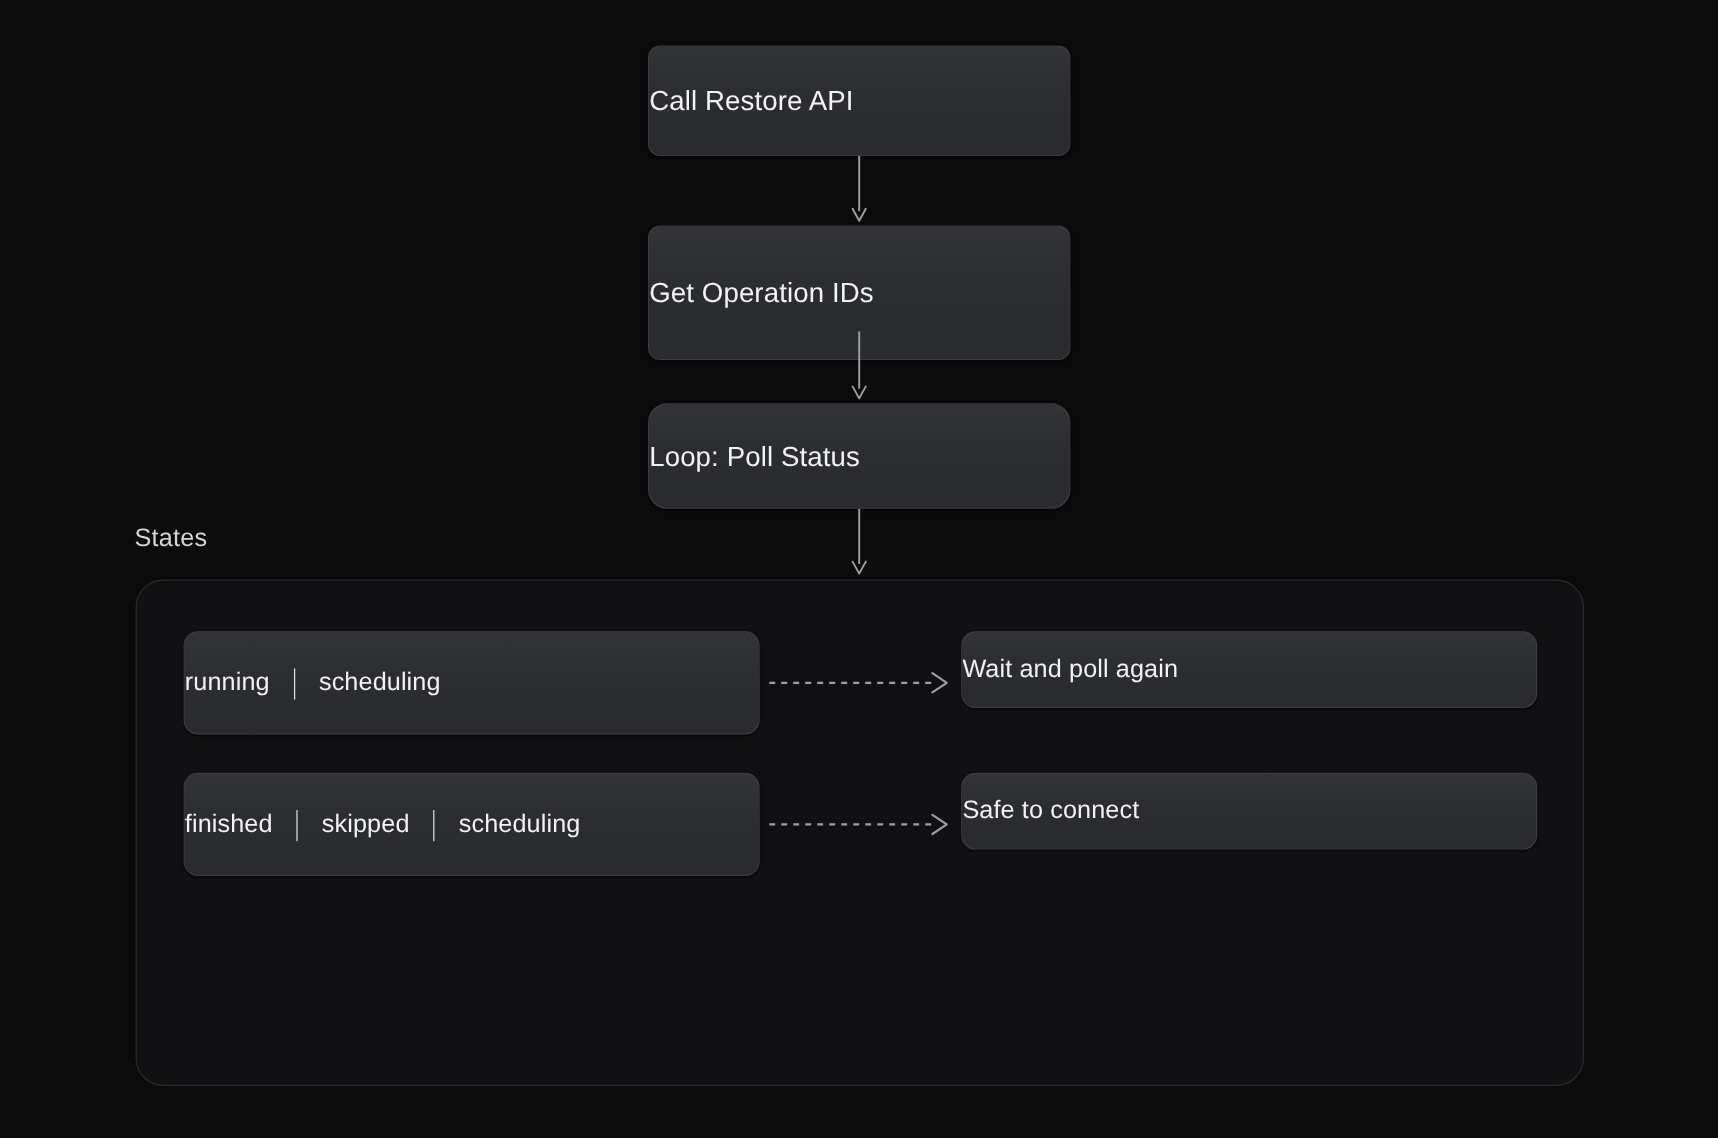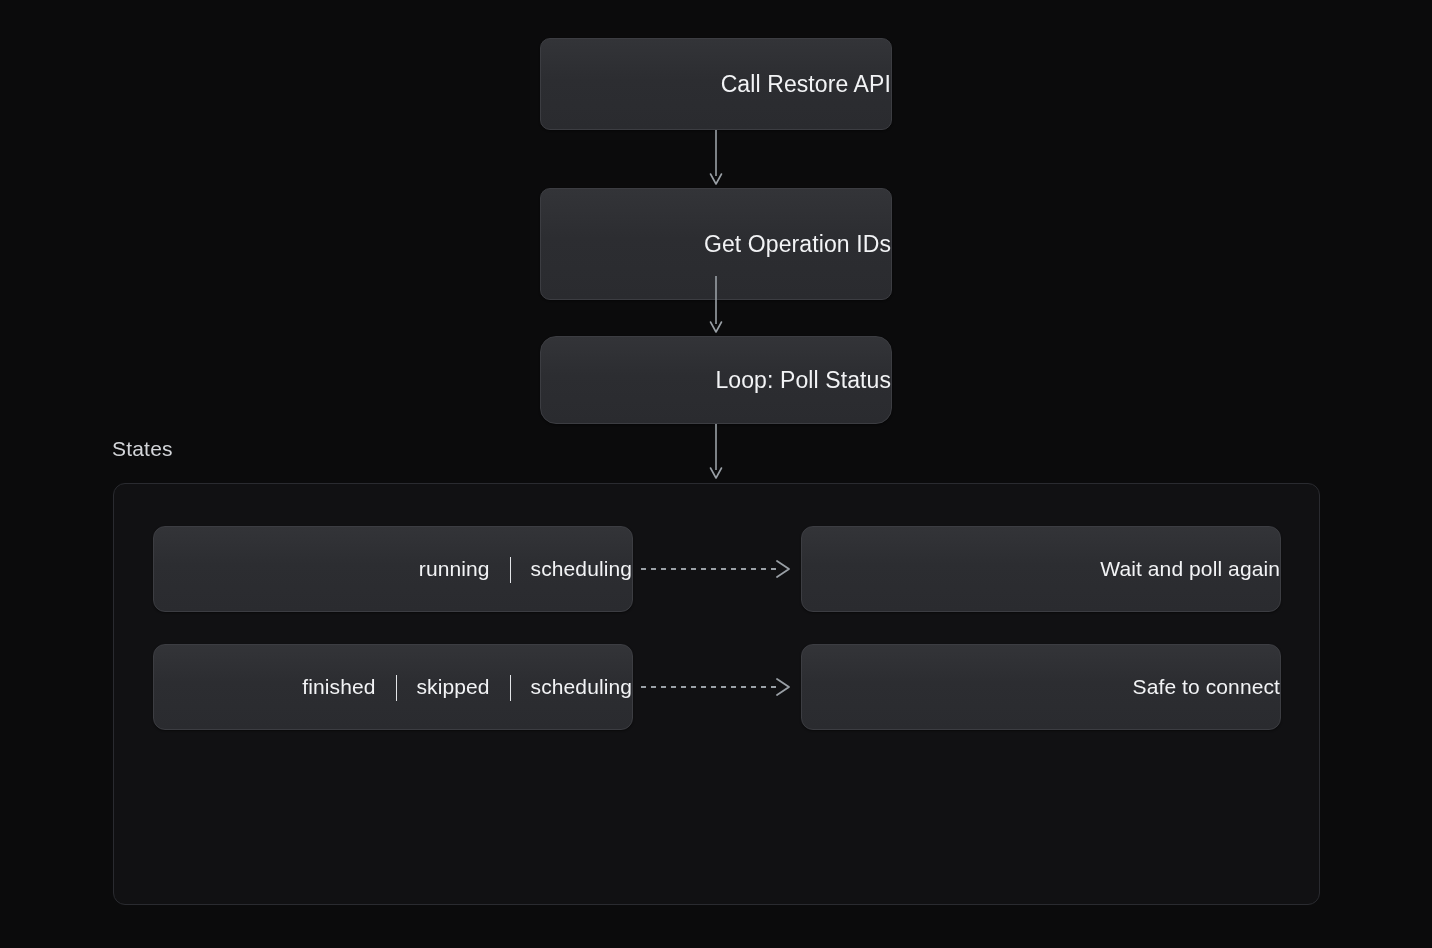--- a/index.html
+++ b/index.html
@@ -19,21 +19,21 @@
   
   .node {
     position: absolute;
     box-sizing: border-box;
     border-radius: 10px;
     background: linear-gradient(180deg, #333438 0%, #2c2d31 45%, #2a2b2f 100%);
     border: 1px solid #3c3d42;
     box-shadow: 0 1px 2px rgba(0,0,0,0.45);
     display: flex;
     align-items: center;
-    justify-content: flex-end;
+    justify-content: flex-start;
     color: #f2f3f5;
     letter-spacing: 0.1px;
     white-space: nowrap;
   }
 
   .node.flow {
     font-size: 23px;
   }
 
   .node.state,
@@ -69,21 +69,21 @@
   }
 
   #states-container {
     position: absolute;
     left: 113px;
     top: 483px;
     width: 1207px;
     height: 422px;
     box-sizing: border-box;
     border: 1px solid #2a2b30;
-    border-radius: 12px;
+    border-radius: 23px;
     background: #111113;
   }
 
   
   .state-row {
     position: absolute;
     left: 0;
     width: 100%;
     height: 86px;
   }
@@ -95,21 +95,21 @@
     left: 39px;
     top: 0;
     width: 480px;
     height: 86px;
     gap: 0;
   }
   .node.action {
     left: 687px;
     top: 0;
     width: 480px;
-    height: 86px;
+    height: 64px;
   }
 
   .state-token { padding: 0 0px; }
   .state-sep {
     display: inline-block;
     width: 1px;
     height: 26px;
     background: #e3e5e8;
     margin: 0 20px;
     vertical-align: middle;

